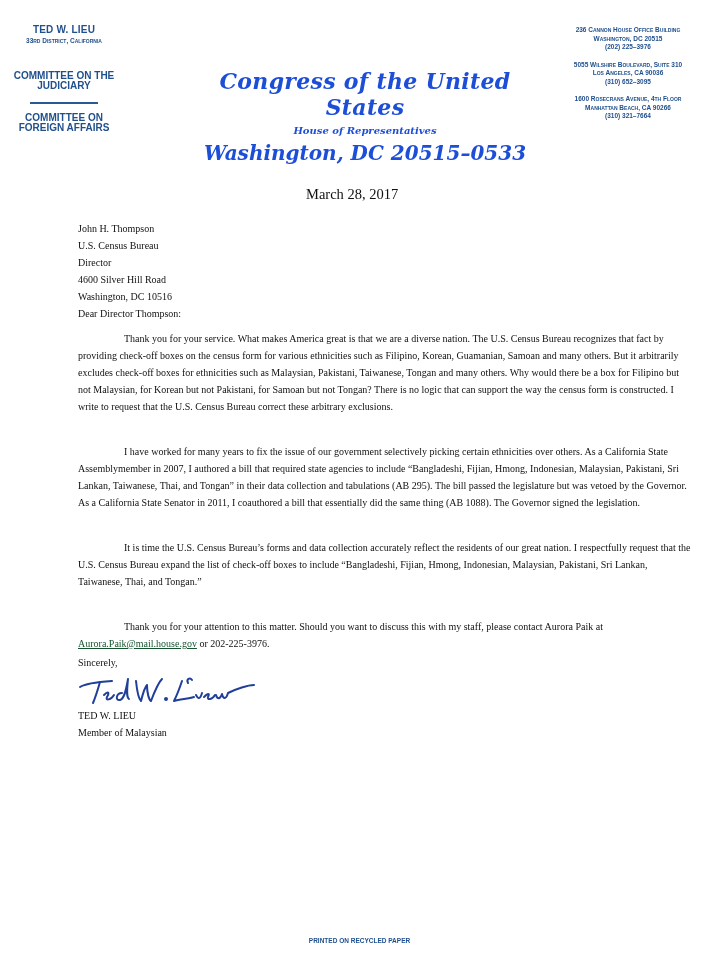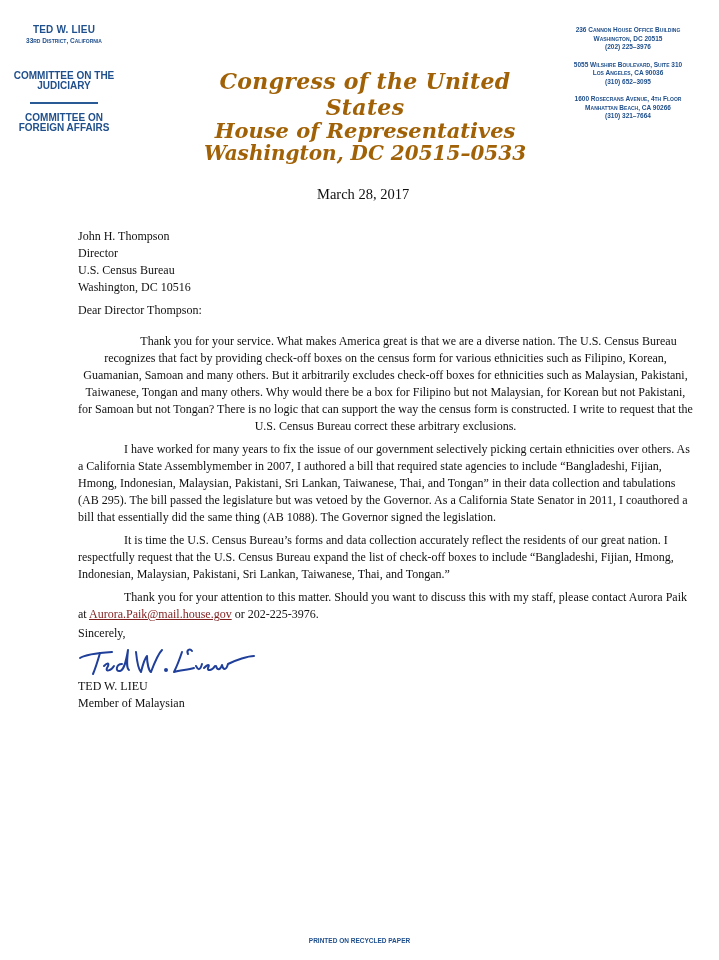--- a/index.html
+++ b/index.html
@@ -8,36 +8,36 @@
   .sans { font-family: "Liberation Sans", "DejaVu Sans", sans-serif; }
   .serif { font-family: "Liberation Serif", "DejaVu Serif", serif; }
 
   .left-header { position: absolute; left: 10px; top: 24px; width: 108px; text-align: center; }
   .left-header .name { font-size: 10px; font-weight: bold; letter-spacing: 0.2px; }
   .left-header .district { font-size: 6.5px; font-weight: bold; font-variant: small-caps; margin-top: 2px; }
   .left-header .committee { font-size: 10px; font-weight: bold; line-height: 10px; }
   .left-header .c1 { margin-top: 27px; }
   .left-header .divider { width: 68px; height: 2px; background: #2a5a96; margin: 11px auto 9px; }
 
-  .center-header { position: absolute; left: 200px; top: 68px; width: 330px; text-align: center; font-family: "DejaVu Serif", "Liberation Serif", serif; font-weight: bold; color: #a16207; }
+  .center-header { position: absolute; left: 200px; top: 68px; width: 330px; text-align: center; font-family: "DejaVu Serif", "Liberation Serif", serif; font-weight: bold; color: #1d4ed8; }
   .center-header .t1 { font-size: 22px; line-height: 26px; letter-spacing: 0.3px; font-style: italic; }
-  .center-header .t2 { font-size: 21px; line-height: 22px; font-style: italic; }
+  .center-header .t2 { font-size: 10px; line-height: 22px; font-style: italic; }
   .center-header .t3 { font-size: 20px; line-height: 22px; font-style: italic; }
 
   .right-header { position: absolute; left: 548px; top: 26px; width: 160px; text-align: center; font-size: 6.5px; font-weight: bold; line-height: 8.5px; }
   .right-header .office { margin-bottom: 9px; }
 
-  .date { position: absolute; left: 317px; top: 186px; font-size: 14.5px; }
+  .date { position: absolute; left: 306px; top: 186px; font-size: 14.5px; }
 
-  .letter { position: absolute; left: 78px; top: 228px; width: 615px; font-size: 12px; line-height: 17px; }
+  .letter { position: absolute; left: 78px; top: 220px; width: 615px; font-size: 10px; line-height: 17px; }
   .addr div { height: 17px; }
-  .salutation { margin-top: 6px; }
-  .para { margin-top: 6px; text-indent: 46px; text-align: left; }
-  .para.first { margin-top: 14px; text-align: center; }
-  .email { text-decoration: underline; color: #7f1d1d; }
+  .salutation { margin-top: 0; }
+  .para { margin-top: 28px; text-indent: 46px; text-align: left; }
+  .para.first { margin-top: 8px; }
+  .email { text-decoration: underline; color: #14532d; }
   .closing { margin-top: 2px; }
   .signature { height: 34px; margin-top: 2px; }
   .signature svg { display: block; }
   .footer { position: absolute; left: 0; width: 719px; top: 937px; text-align: center; font-size: 6.5px; font-weight: bold; }
 </style>
 </head>
 <body>
 
 <div class="left-header sans blue">
   <div class="name">TED W. LIEU</div>
@@ -69,22 +69,23 @@
     <div style="font-variant: small-caps;">Manhattan Beach, CA 90266</div>
     <div>(310) 321–7664</div>
   </div>
 </div>
 
 <div class="date serif">March 28, 2017</div>
 
 <div class="letter serif">
   <div class="addr">
     <div>John H. Thompson</div>
+    <div>U.S. Census Bureau</div>
     <div>Director</div>
-    <div>U.S. Census Bureau</div>
+    <div>4600 Silver Hill Road</div>
     <div>Washington, DC 10516</div>
   </div>
 
   <div class="salutation">Dear Director Thompson:</div>
 
   <p class="para first" style="margin-bottom:0;">Thank you for your service. What makes America great is that we are a diverse nation. The U.S. Census Bureau recognizes that fact by providing check-off boxes on the census form for various ethnicities such as Filipino, Korean, Guamanian, Samoan and many others.  But it arbitrarily excludes check-off boxes for ethnicities such as Malaysian, Pakistani, Taiwanese, Tongan and many others. Why would there be a box for Filipino but not Malaysian, for Korean but not Pakistani, for Samoan but not Tongan? There is no logic that can support the way the census form is constructed. I write to request that the U.S. Census Bureau correct these arbitrary exclusions.</p>
   <p class="para" style="margin-bottom:0;">I have worked for many years to fix the issue of our government selectively picking certain ethnicities over others. As a California State Assemblymember in 2007, I authored a bill that required state agencies to include “Bangladeshi, Fijian, Hmong, Indonesian, Malaysian, Pakistani, Sri Lankan, Taiwanese, Thai, and Tongan” in their data collection and tabulations (AB 295). The bill passed the legislature but was vetoed by the Governor. As a California State Senator in 2011, I coauthored a bill that essentially did the same thing (AB 1088). The Governor signed the legislation.</p>
   <p class="para" style="margin-bottom:0;">It is time the U.S. Census Bureau’s forms and data collection accurately reflect the residents of our great nation. I respectfully request that the U.S. Census Bureau expand the list of check-off boxes to include “Bangladeshi, Fijian, Hmong, Indonesian, Malaysian, Pakistani, Sri Lankan, Taiwanese, Thai, and Tongan.”</p>
   <p class="para" style="margin-bottom:0;"><span>Thank you for your attention to this matter. Should you want to discuss this with my staff, please contact Aurora Paik at </span><a class="email" href="mailto:Aurora.Paik@mail.house.gov">Aurora.Paik@mail.house.gov</a><span> or 202-225-3976.</span></p>
 

